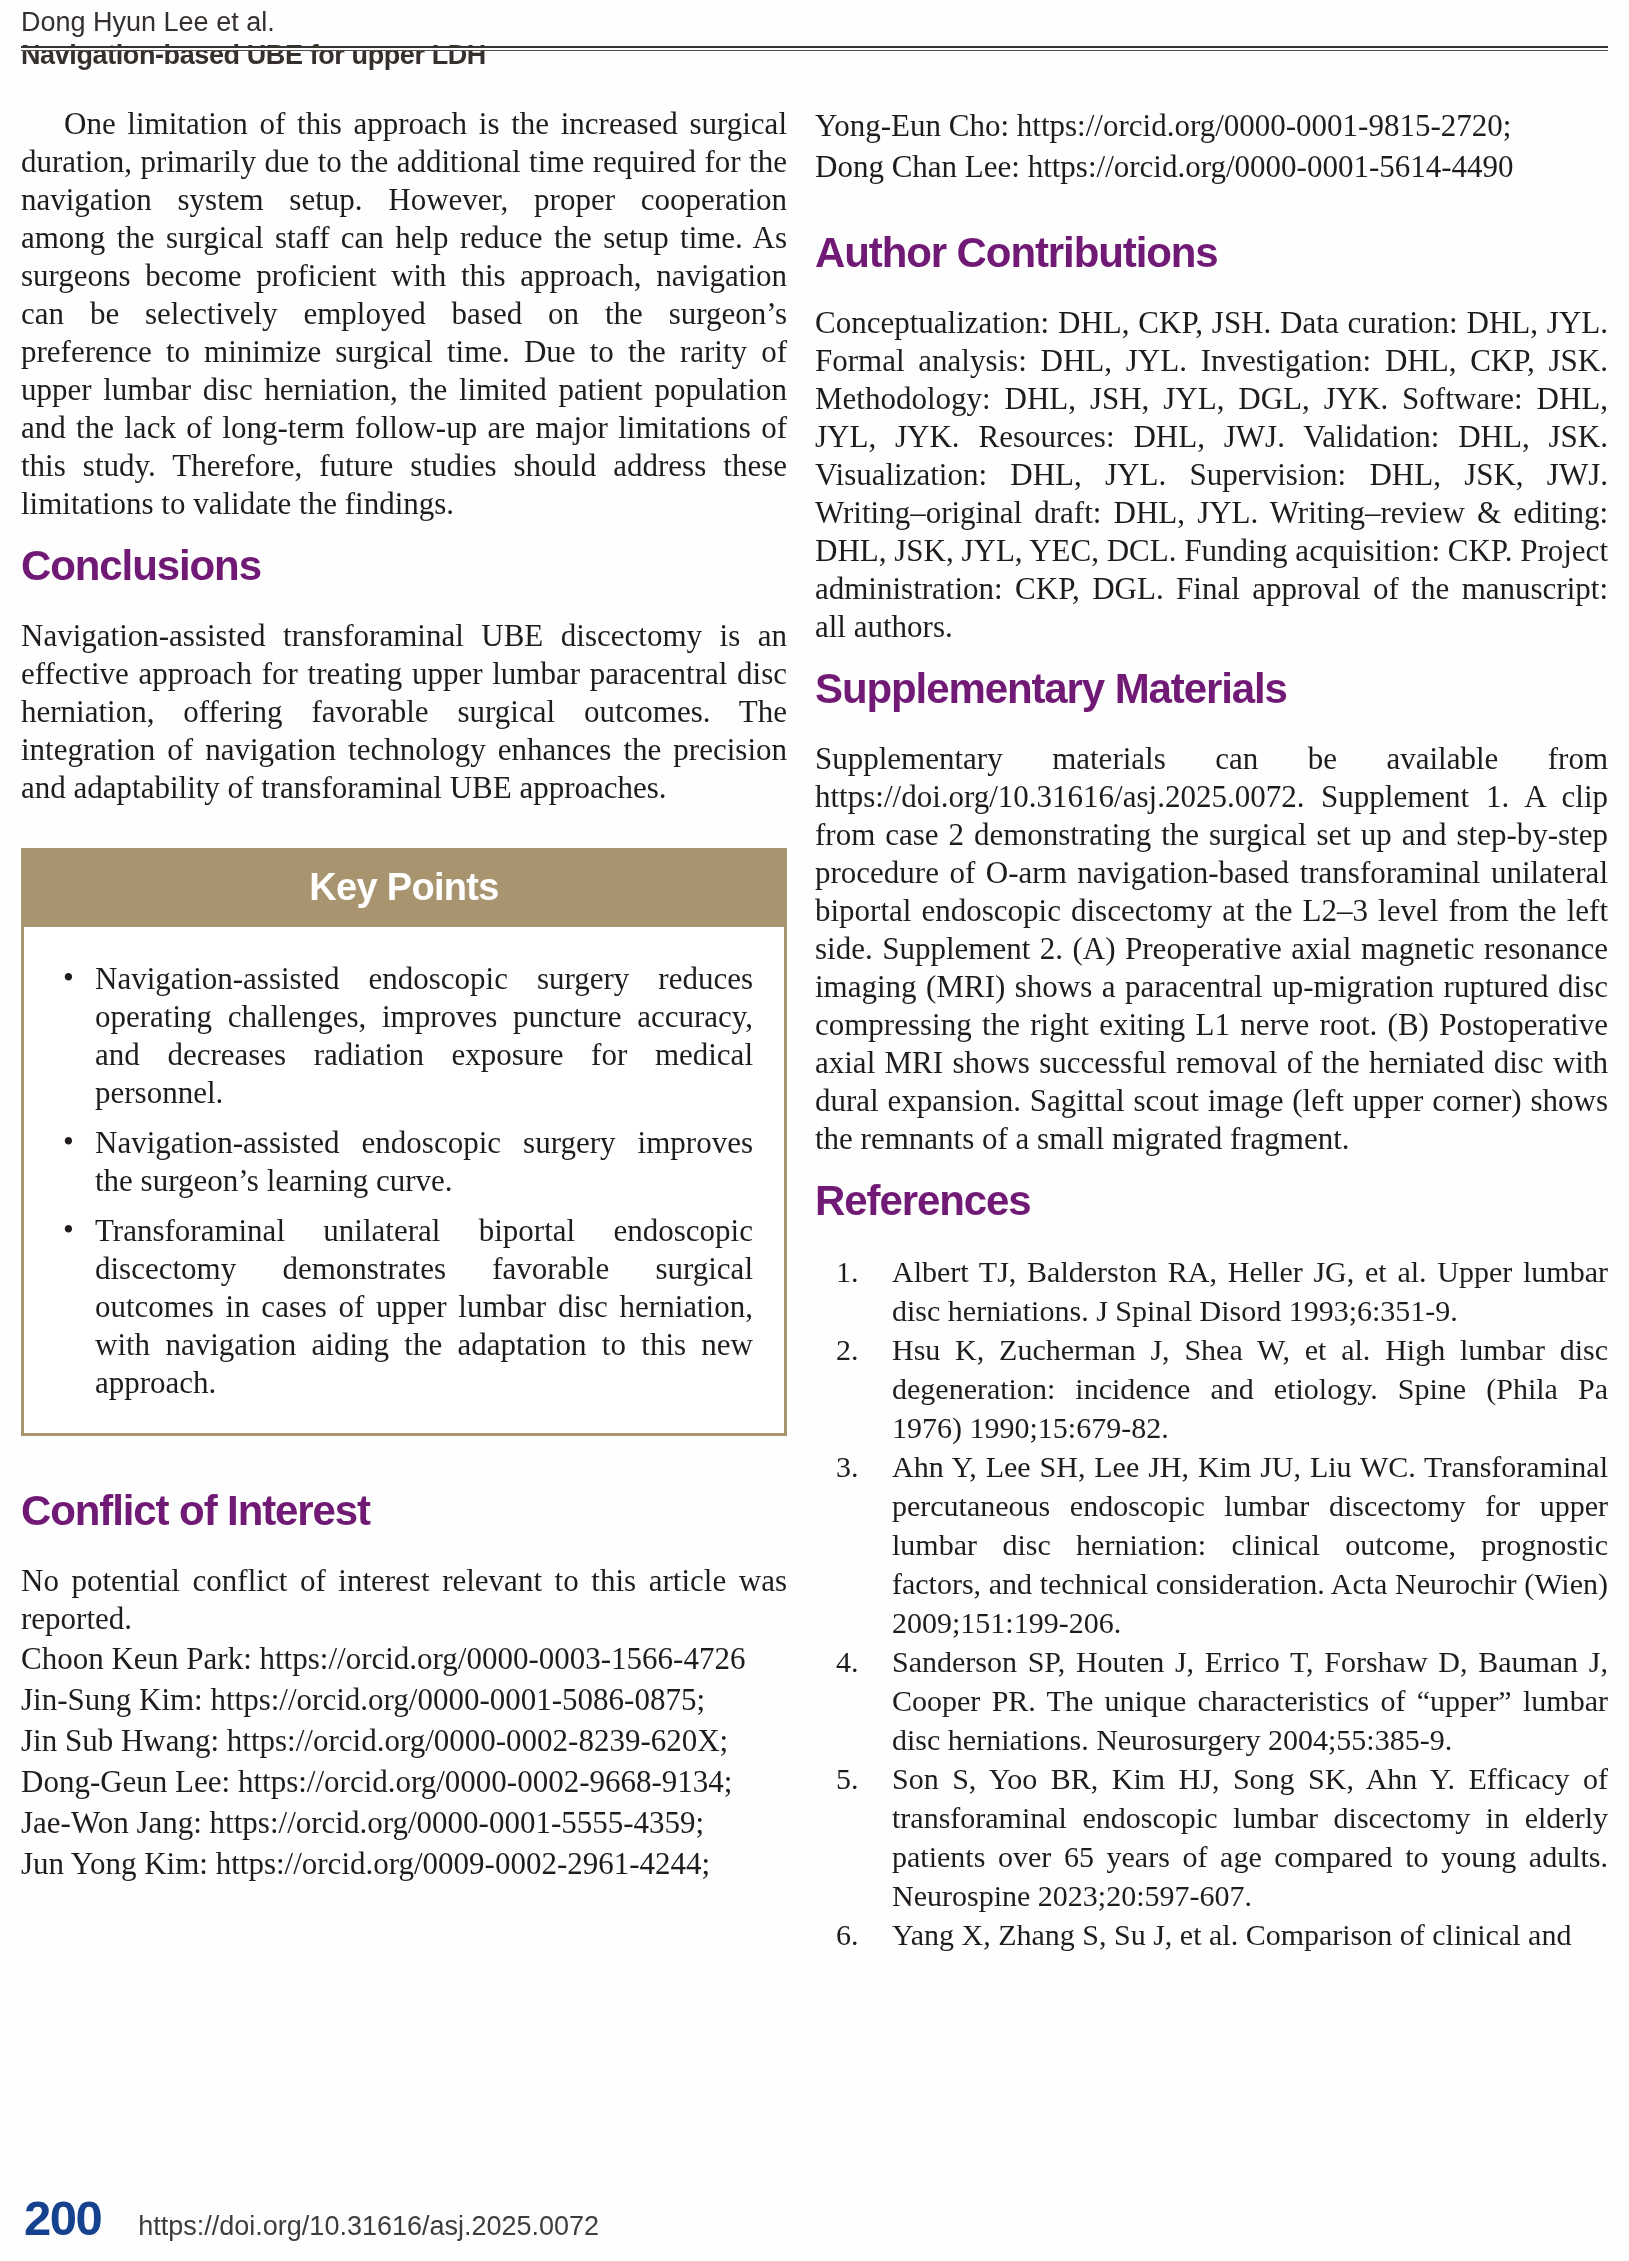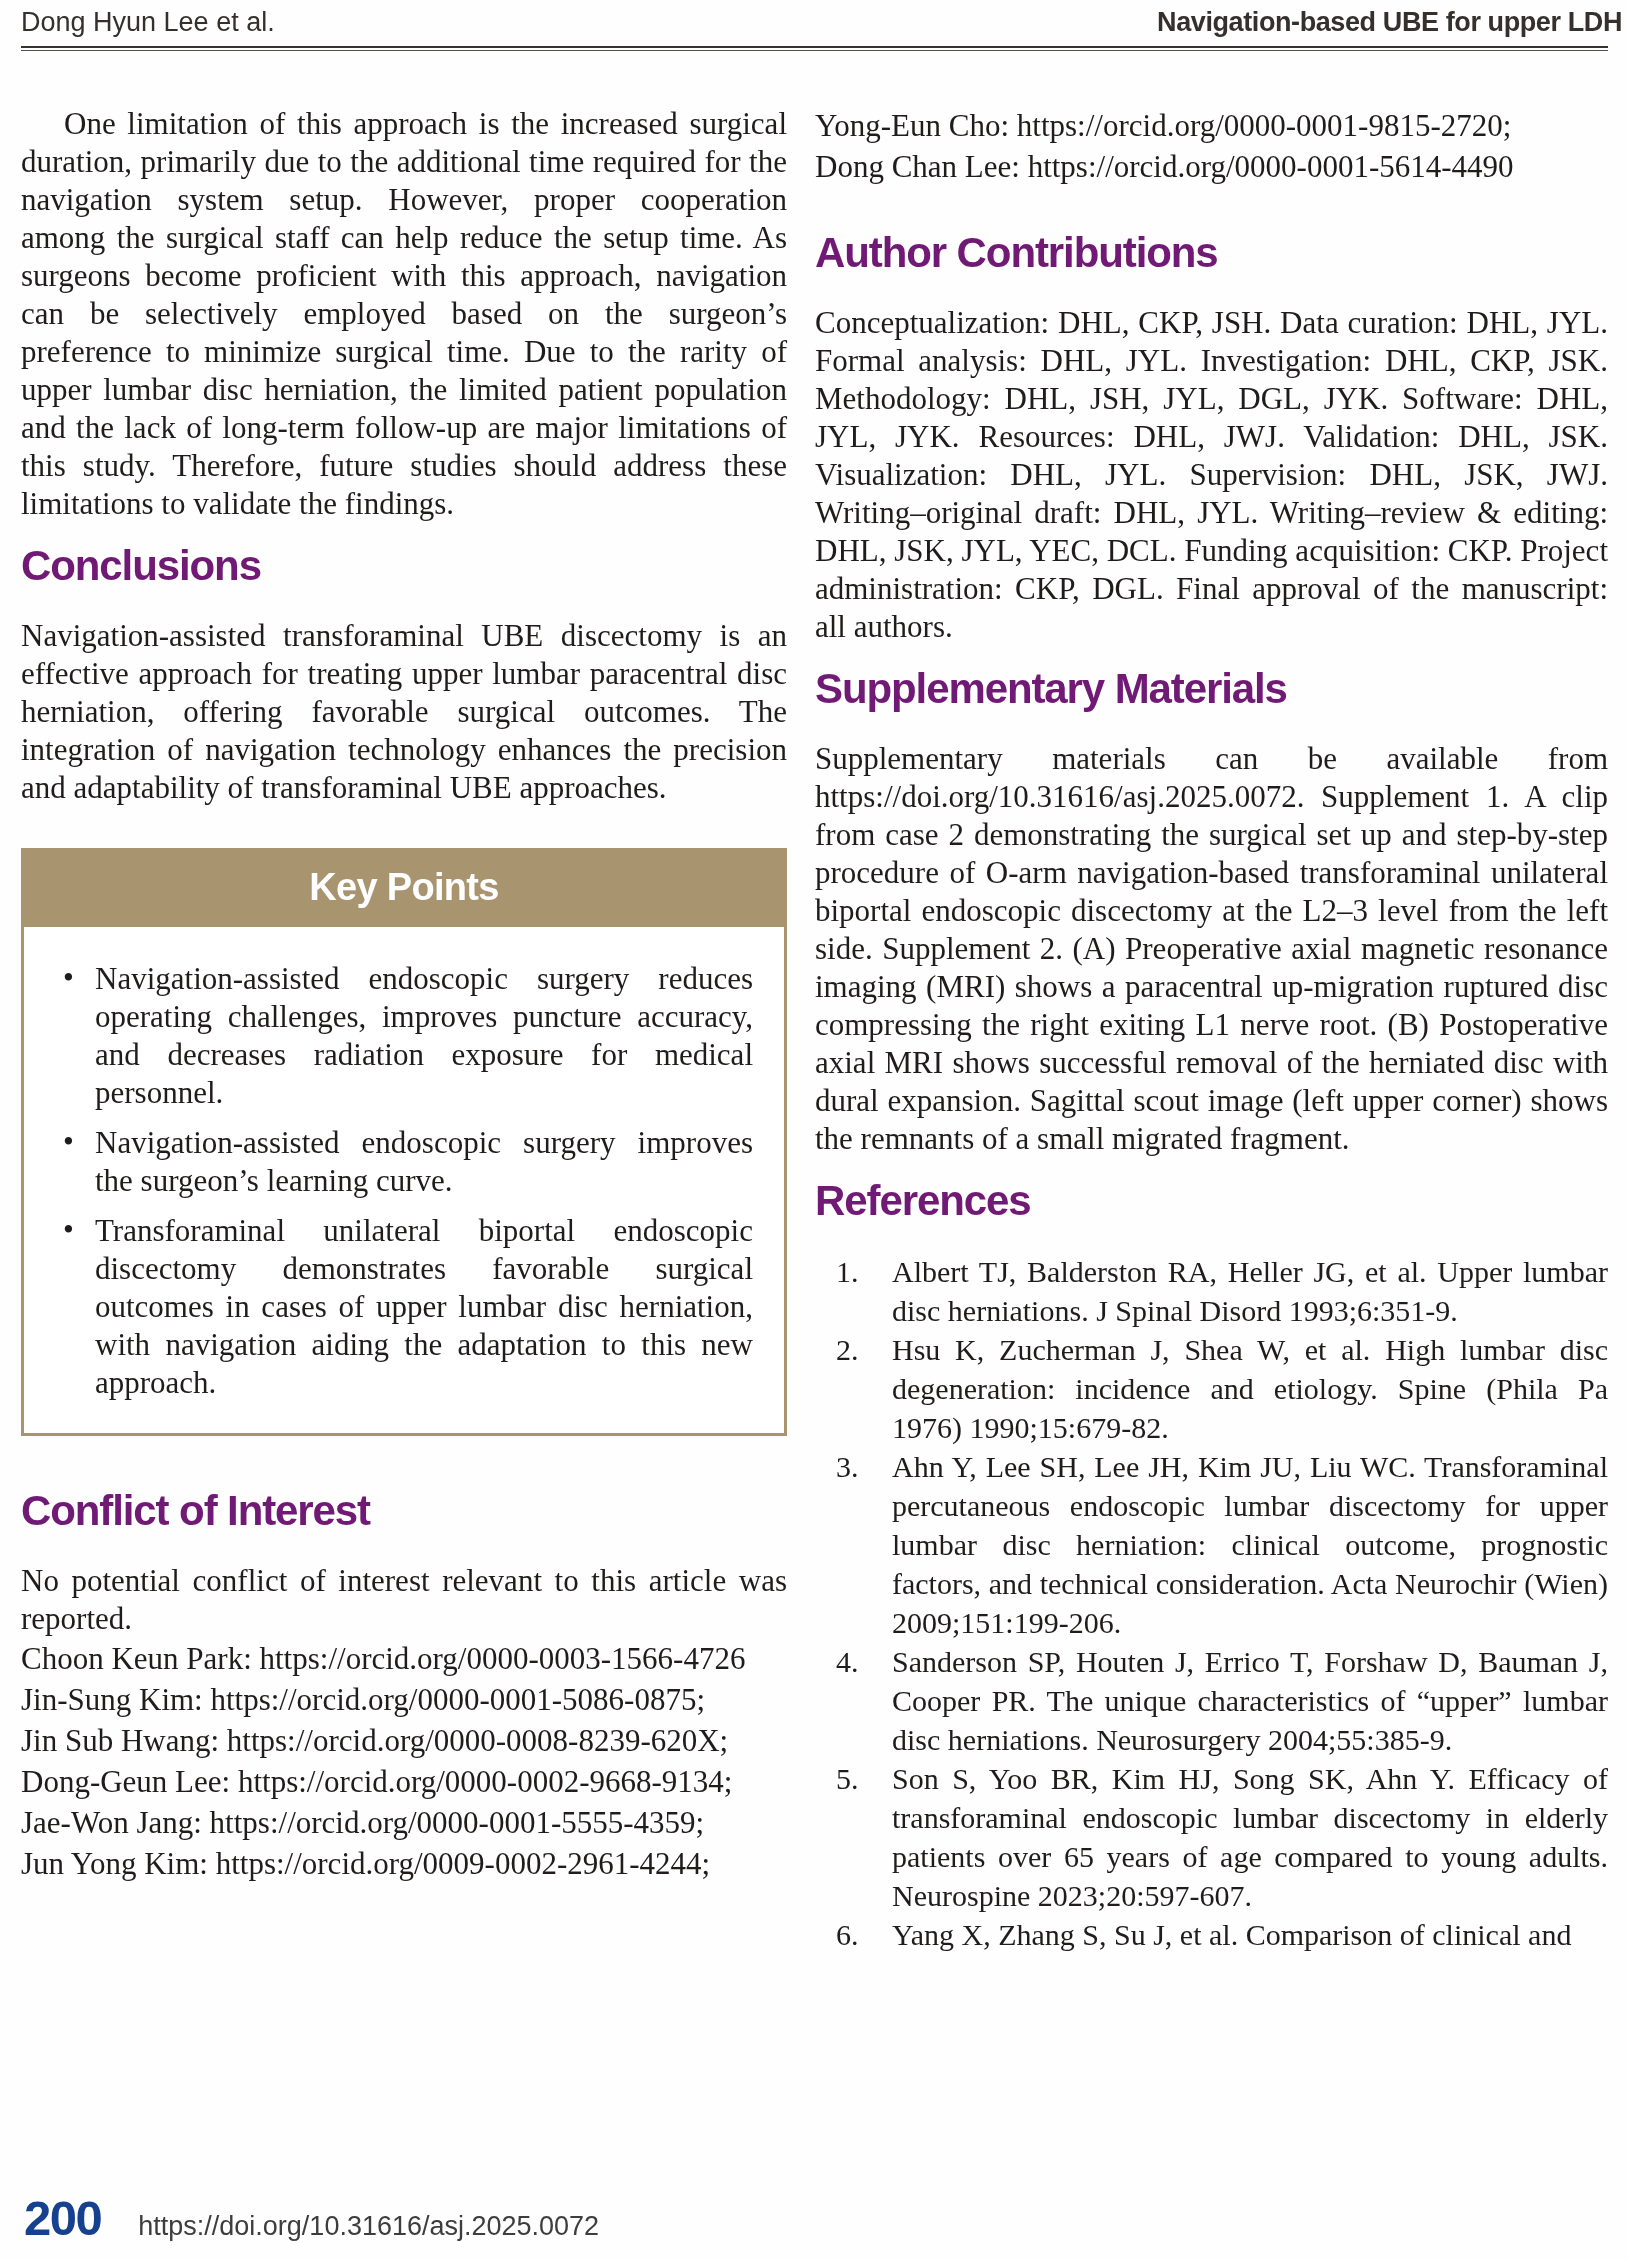--- a/index.html
+++ b/index.html
@@ -16,20 +16,21 @@
   .header {
     position: absolute;
     left: 21px; right: 7px; top: 6px;
     display: flex;
     justify-content: space-between;
     align-items: flex-start;
     font-family: "Liberation Sans", sans-serif;
     font-size: 27px;
     line-height: 33px;
     color: #35302d;
+    flex-direction: column;
   }
   .header .running-title { font-weight: bold; letter-spacing: -0.4px; }
   .header-rule {
     position: absolute;
     left: 21px; right: 21px; top: 46px;
     height: 2.2px;
     border-top: 2.2px solid #37332f;
     border-bottom: 1.5px solid #55504c;
     background: #ffffff;
   }
@@ -176,21 +177,21 @@
           </div>
         </div>
       </div>
 
       <h2 class="sec" style="margin-top:52px;">Conflict of Interest</h2>
       <p class="body-par">No potential conflict of interest relevant to this article was reported.</p>
 
       <div>
         <div class="orcid-line">Choon Keun Park: https://orcid.org/0000-0003-1566-4726</div>
         <div class="orcid-line">Jin-Sung Kim: https://orcid.org/0000-0001-5086-0875;</div>
-        <div class="orcid-line">Jin Sub Hwang: https://orcid.org/0000-0008-8239-620X;</div>
+        <div class="orcid-line">Jin Sub Hwang: https://orcid.org/0000-0002-8239-620X;</div>
         <div class="orcid-line">Dong-Geun Lee: https://orcid.org/0000-0002-9668-9134;</div>
         <div class="orcid-line">Jae-Won Jang: https://orcid.org/0000-0001-5555-4359;</div>
         <div class="orcid-line">Jun Yong Kim: https://orcid.org/0009-0002-2961-4244;</div>
       </div>
 
     </div>
 
     <div class="col-right">
 
       <div>

